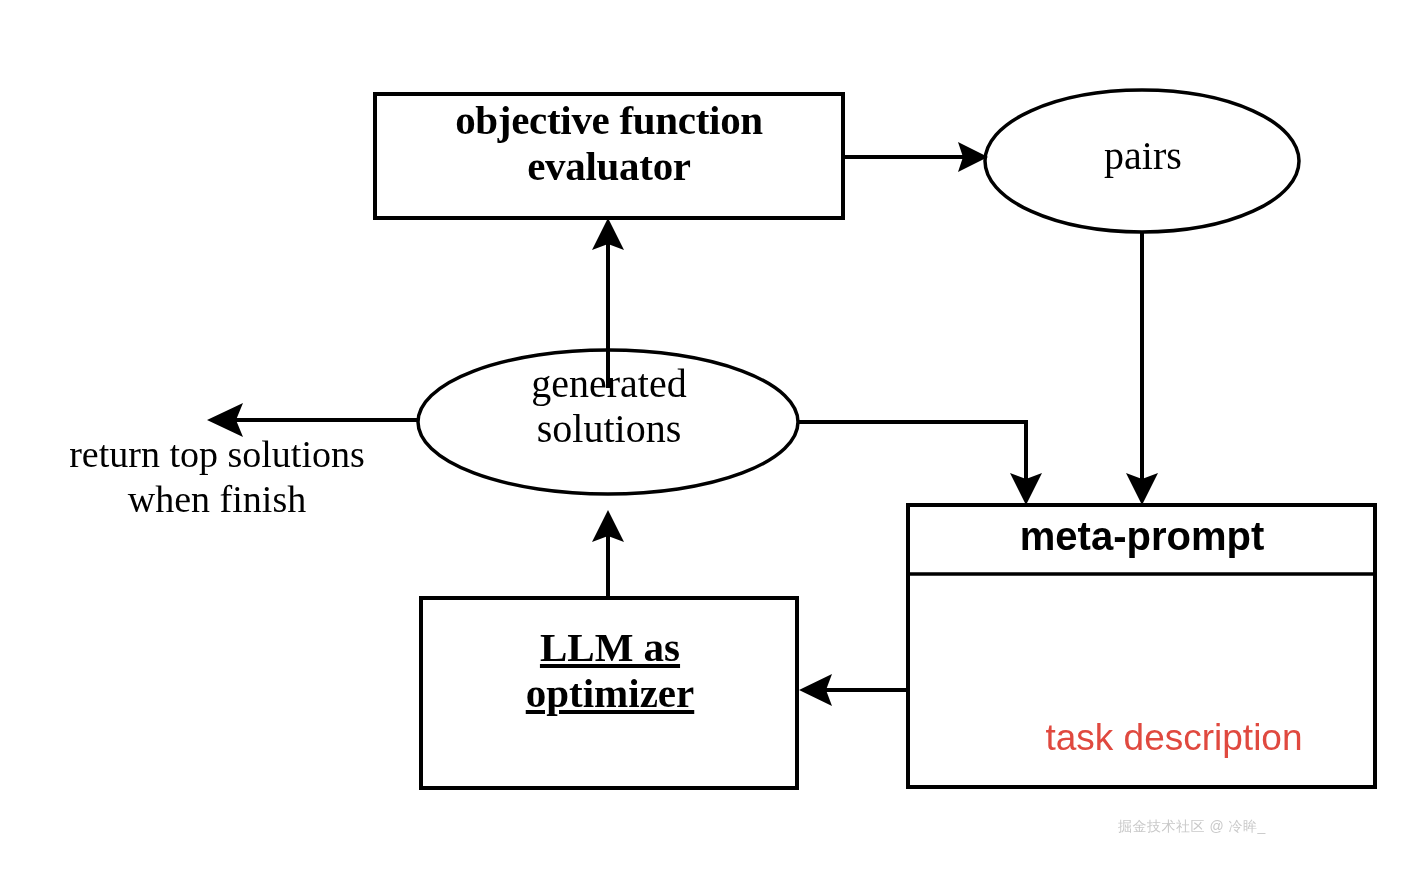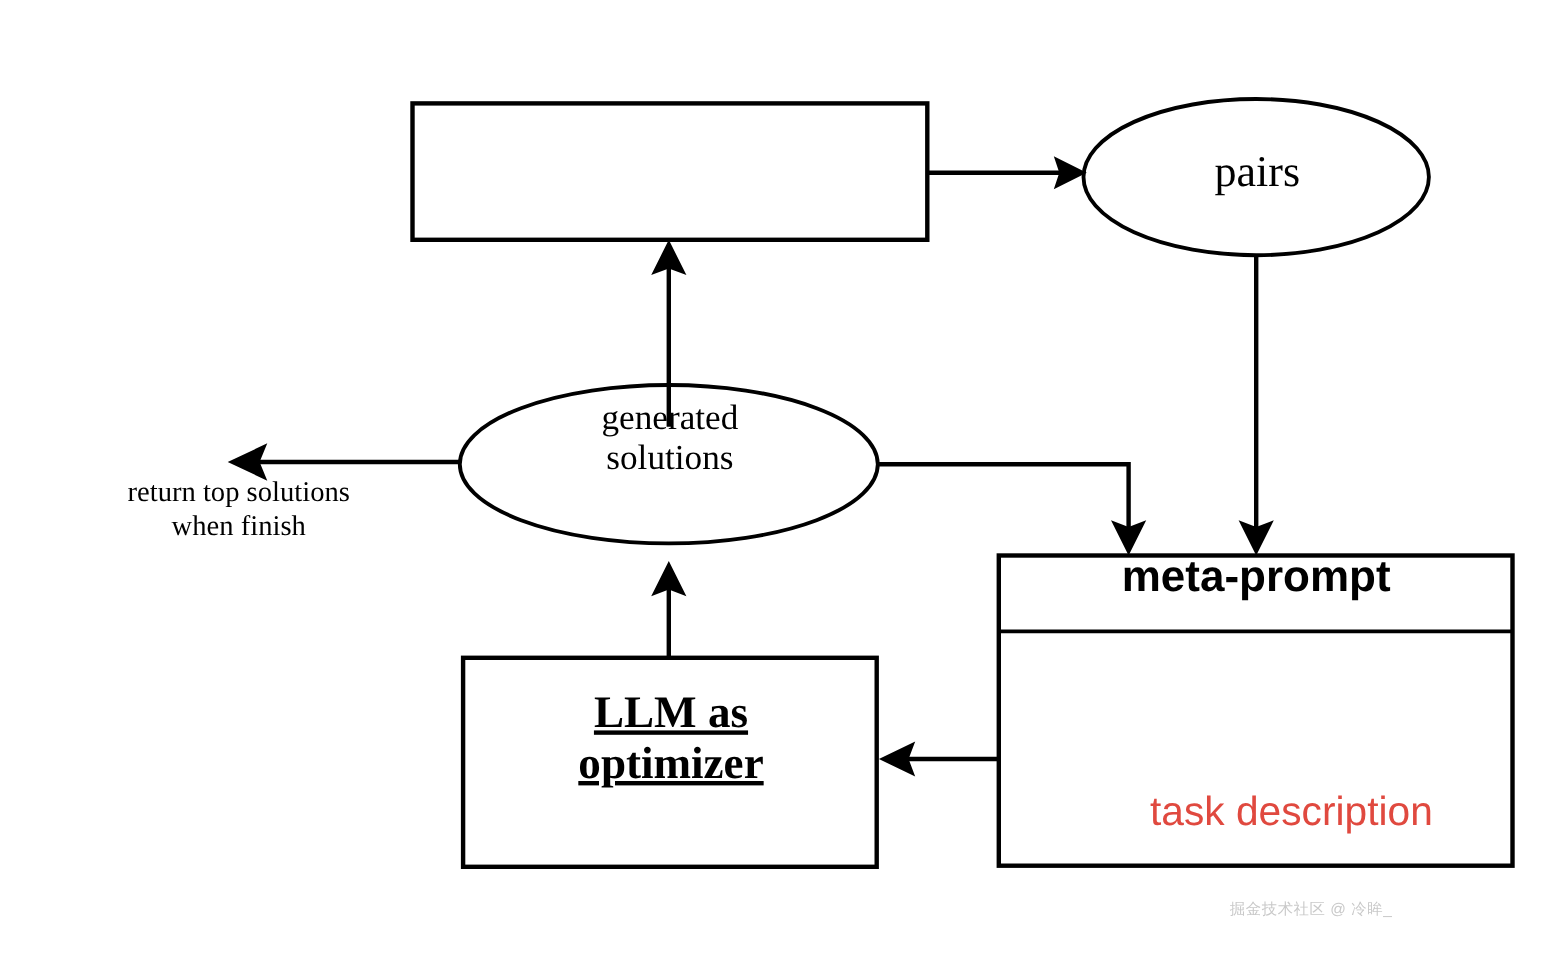--- a/index.html
+++ b/index.html
@@ -68,33 +68,33 @@
   #label-evaluator {
     left: 376px; top: 98px; width: 466px;
     font-size: 41px; letter-spacing: -0.3px;
   }
   #label-scores {
     left: 1000px; top: 134px; width: 286px;
     font-size: 40px;
   }
   #label-generated {
     left: 430px; top: 362px; width: 358px;
-    font-size: 32px;
+    font-size: 40px;
   }
   #label-return {
     left: 12px; top: 432px; width: 410px;
-    font-size: 26px; line-height: 1.18;
+    font-size: 38px; line-height: 1.18;
   }
   #label-llm {
     left: 426px; top: 625px; width: 368px;
     font-size: 41px;
     text-decoration: underline;
   }
   #label-meta-title {
-    left: 910px; top: 502px; width: 464px;
+    left: 910px; top: 514px; width: 464px;
     font-size: 40px;
   }
   #label-pairs {
     left: 910px; top: 620px; width: 464px;
     font-size: 37px;
     color: #3333cc;
   }
   #label-task {
     left: 910px; top: 717px; width: 464px;
     font-size: 37px;
@@ -161,20 +161,22 @@
       <polygon class="arrow-head" points="608,510 592,542 608,536 624,542"></polygon>
     </g>
 
     <g>
       <line class="edge-line" x1="418" y1="420" x2="228" y2="420"></line>
       <polygon class="arrow-head" points="207,420 243,403 236,420 243,437"></polygon>
     </g>
 
   </svg>
 
+  <div class="label serif-bold" id="label-evaluator">objective function
+evaluator</div>
 
   <div class="label serif-regular" id="label-scores">pairs</div>
 
   <div class="label serif-regular" id="label-generated">generated
 solutions</div>
 
   <div class="label serif-regular" id="label-return">return top solutions
 when finish</div>
 
   <div class="label serif-bold" id="label-llm">LLM as

